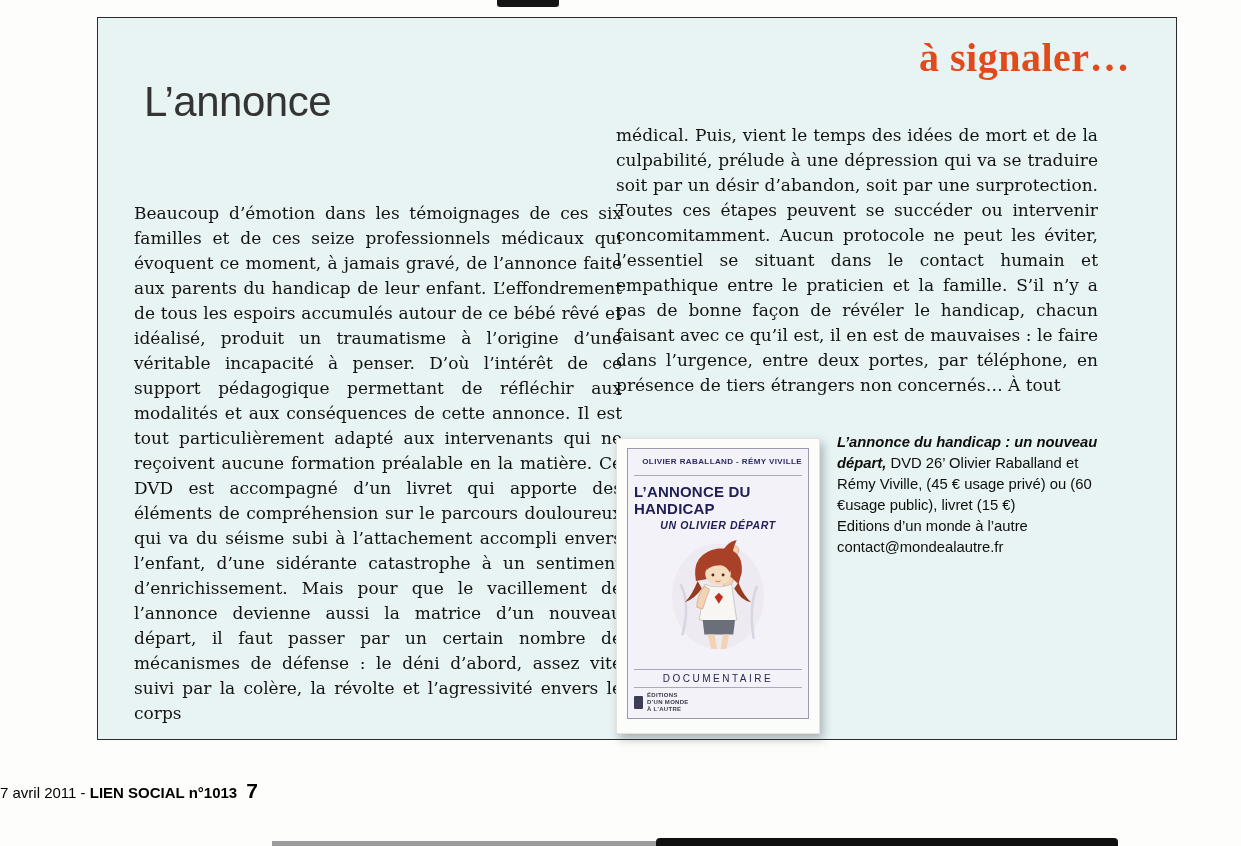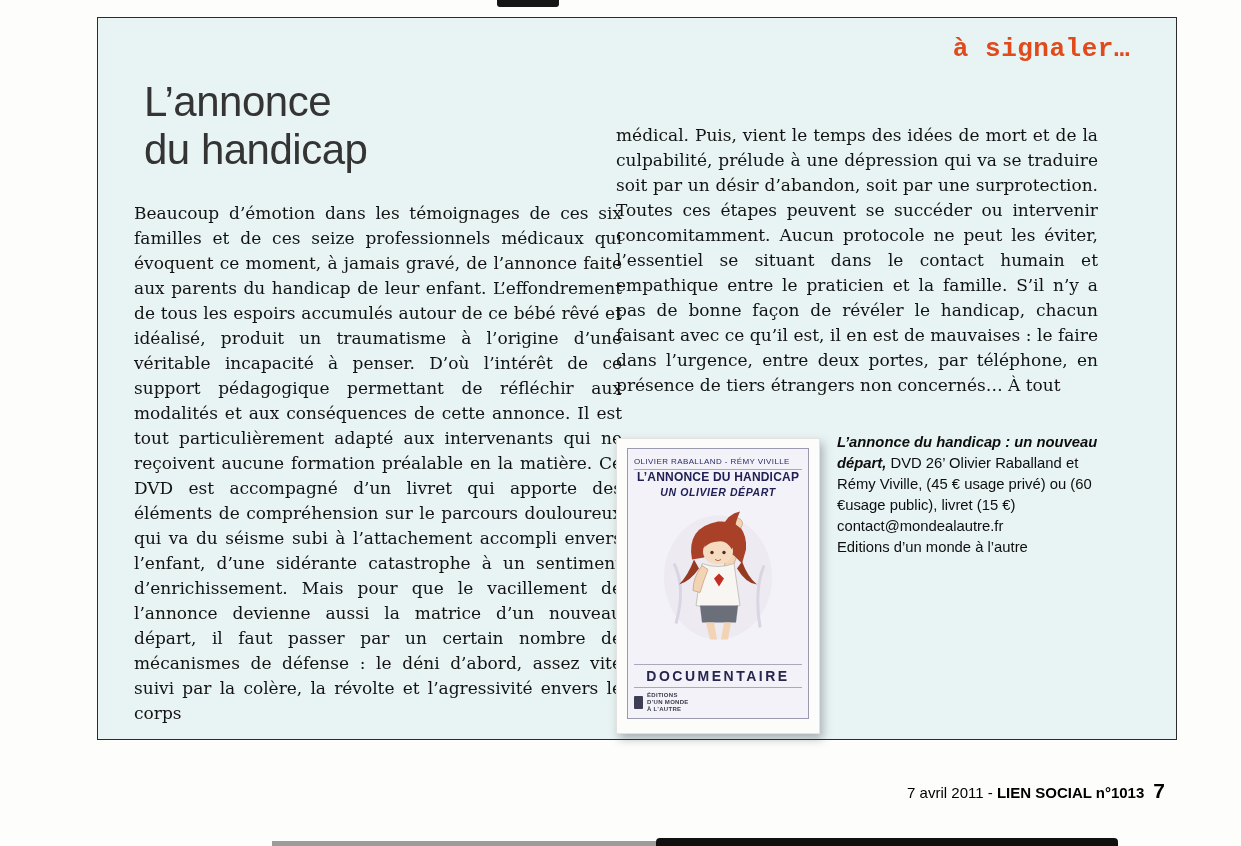--- a/index.html
+++ b/index.html
@@ -17,22 +17,22 @@
   .artifact-bot-dark { left:656px; top:838px; width:462px; height:8px; background:#101010; border-radius:4px 4px 0 0; }
   .artifact-bot-gray { left:272px; top:841px; width:384px; height:5px; background:#9c9c9c; }
 
   .content-box {
     position:absolute; left:97px; top:17px; width:1080px; height:723px;
     background:#e8f3f3; border:1px solid #2b2b2b;
   }
 
   .flag {
     position:absolute; top:16px; right:46px;
-    font-size:26px; font-weight:700; letter-spacing:0.5px;
-    color:#e14a1b; font-family:Liberation Mono, monospace;
+    font-size:40px; font-weight:700; letter-spacing:0.5px;
+    color:#e14a1b; font-family:Liberation Serif, serif;
   }
 
   .title {
     position:absolute; left:36px; top:60px;
     font-family:"Liberation Sans", sans-serif;
     font-weight:400; font-size:42px; line-height:48px;
     letter-spacing:-0.5px; color:#343434;margin-left:10px;
   }
   .title-line { display:block; }
 
@@ -54,56 +54,56 @@
     box-shadow:3px 5px 9px rgba(55,55,70,0.35);
     padding:9px 10px 14px;
   }
   .dvd-cover {
     width:100%; height:100%;
     border:1px solid #9b99ad; background:#f3f2f8;
     display:flex; flex-direction:column; align-items:center;
     padding:7px 6px 5px;
   }
   .dvd-authors {
-    width:100%; text-align:left;
-    font-size:8px; font-weight:400; color:#2a2a66; letter-spacing:0.4px;
-    padding:1px 0 3px; border-bottom:1px solid #a9a9bd;
+    width:100%; text-align:right;
+    font-size:8px; font-weight:700; color:#2a2a66; letter-spacing:0.4px;
+    padding:1px 0 9px; border-bottom:1px solid #a9a9bd;
   }
   .dvd-title {
-    font-size:12px; font-weight:700;
-    color:#202057; letter-spacing:0.2px; text-align:center;
+    margin-top:7px; font-size:15px; font-weight:700;
+    color:#202057; letter-spacing:0.2px; text-align:left;
   }
   .dvd-subtitle {
     margin-top:2px; font-size:10.5px; font-weight:700; font-style:italic;
     color:#202057; letter-spacing:0.6px;
   }
   .dvd-art { flex:1; width:120px; min-height:0; margin:4px 0 3px; }
   .dvd-genre {
     width:100%; text-align:center;
-    font-size:14px; font-weight:700; letter-spacing:2.5px; color:#26264f;
+    font-size:10px; font-weight:400; letter-spacing:2.5px; color:#26264f;
     border-top:1px solid #a9a9bd; border-bottom:1px solid #a9a9bd;
     padding:3px 0;
     margin-top:12px;
   }
   .dvd-publisher { align-self:flex-start; margin-top:4px; display:flex; gap:4px; align-items:center; }
   .dvd-publisher-logo { width:9px; height:13px; background:#3d3d55; border-radius:1px; }
   .dvd-publisher-text div {
     font-size:6px; line-height:7px; color:#3a3a4a; font-weight:700; letter-spacing:0.3px;
   }
 
   .dvd-caption {
     margin-top:34px; overflow:hidden;
     font-family:"Liberation Sans", sans-serif;
     font-size:14.8px; line-height:21px; color:#0e0e0e;
     text-align:left;
   }
   .caption-lead { font-weight:700; font-style:italic; }
 
   .footer {
-    position:absolute; left:0; top:779px; width:1165px; text-align:right;
+    position:absolute; left:0; top:779px; width:1165px; text-align:left;
     color:#000; font-family:"Liberation Sans", sans-serif;
   }
   .footer-date { font-size:15px; }
   .footer-mag  { font-size:15px; font-weight:700; }
   .footer-page { font-size:21px; font-weight:700; margin-left:9px; }
 </style>
 </head>
 <body>
 
 <div class="page">
@@ -111,21 +111,20 @@
   <div class="artifact artifact-top"></div>
   <div class="artifact artifact-bot-gray"></div>
   <div class="artifact artifact-bot-dark"></div>
 
   <div class="content-box">
 
     <div class="flag">à signaler…</div>
 
     <h1 class="title">
       <span class="title-line">L’annonce</span>
-      <span class="title-line">du handicap</span>
     </h1>
 
     <div class="col-left body-text">Beaucoup d’émotion dans les témoignages de ces six familles et de ces seize professionnels médicaux qui évoquent ce moment, à jamais gravé, de l’annonce faite aux parents du handicap de leur enfant. L’effondrement de tous les espoirs accumulés autour de ce bébé rêvé et idéalisé, produit un traumatisme à l’origine d’une véritable incapacité à penser. D’où l’intérêt de ce support pédagogique permettant de réfléchir aux modalités et aux conséquences de cette annonce. Il est tout particulièrement adapté aux intervenants qui ne reçoivent aucune formation préalable en la matière. Ce DVD est accompagné d’un livret qui apporte des éléments de compréhension sur le parcours douloureux qui va du séisme subi à l’attachement accompli envers l’enfant, d’une sidérante catastrophe à un sentiment d’enrichissement. Mais pour que le vacillement de l’annonce devienne aussi la matrice d’un nouveau départ, il faut passer par un certain nombre de mécanismes de défense : le déni d’abord, assez vite suivi par la colère, la révolte et l’agressivité envers le corps</div>
 
     <div class="col-right">
       <p class="body-text">médical. Puis, vient le temps des idées de mort et de la culpabilité, prélude à une dépression qui va se traduire soit par un désir d’abandon, soit par une surprotection. Toutes ces étapes peuvent se succéder ou intervenir concomitamment. Aucun protocole ne peut les éviter, l’essentiel se situant dans le contact humain et empathique entre le praticien et la famille. S’il n’y a pas de bonne façon de révéler le handicap, chacun faisant avec ce qu’il est, il en est de mauvaises : le faire dans l’urgence, entre deux portes, par téléphone, en présence de tiers étrangers non concernés… À tout</p>
 
       <div class="wrap-block">
 
         <figure class="dvd-photo">
@@ -166,22 +165,22 @@
                 <div>D’UN MONDE</div>
                 <div>À L’AUTRE</div>
               </span>
             </div>
           </div>
         </figure>
 
 
         <div class="dvd-caption">
           <p><span class="caption-lead">L’annonce du handicap : un nouveau départ,</span><span> DVD 26’ Olivier Raballand et Rémy Viville, (45 € usage privé) ou (60 €usage public), livret (15 €)</span></p>
+          <div>Editions d’un monde à l’autre</div>
           <div>contact@mondealautre.fr</div>
-          <div>Editions d’un monde à l’autre</div>
         </div>
 
       </div>
     </div>
 
   </div>
 
   <div class="footer">
     <span class="footer-date">7 avril 2011 - </span><span class="footer-mag">LIEN SOCIAL n°1013</span><span class="footer-page">7</span>
   </div>

